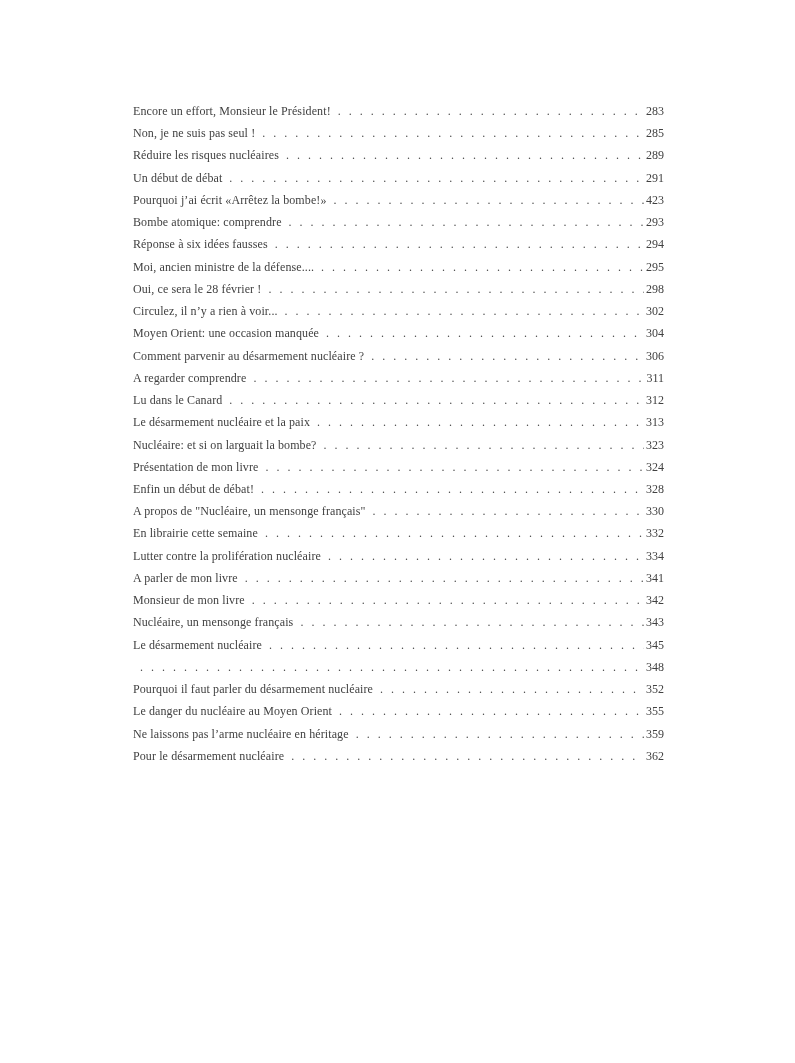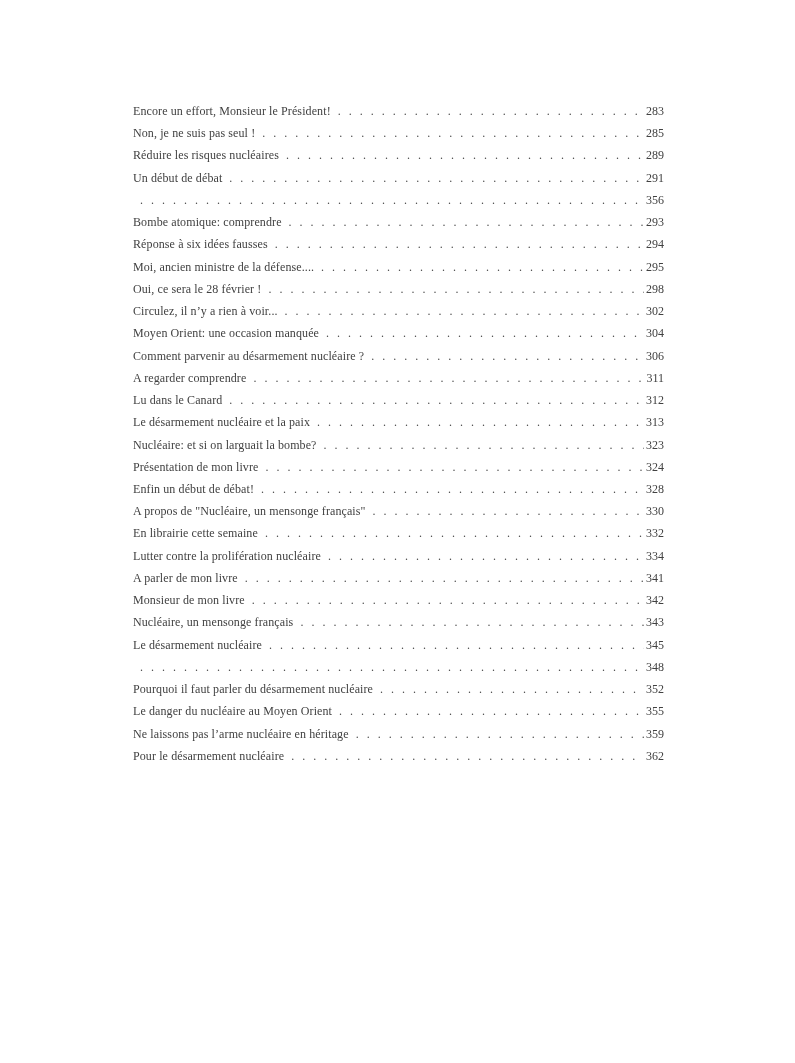--- a/index.html
+++ b/index.html
@@ -73,22 +73,23 @@
         <span class="toc-title">Réduire les risques nucléaires</span>
         <span class="toc-leader">............................................................</span>
         <span class="toc-page">289</span>
       </div>
       <div class="toc-row">
         <span class="toc-title">Un début de débat</span>
         <span class="toc-leader">............................................................</span>
         <span class="toc-page">291</span>
       </div>
       <div class="toc-row">
-        <span class="toc-leader">............................................................</span>
-        <span class="toc-page">356</span>
+        <span class="toc-title">Pourquoi j’ai écrit «Arrêtez la bombe!»</span>
+        <span class="toc-leader">............................................................</span>
+        <span class="toc-page">423</span>
       </div>
       <div class="toc-row">
         <span class="toc-title">Bombe atomique: comprendre</span>
         <span class="toc-leader">............................................................</span>
         <span class="toc-page">293</span>
       </div>
       <div class="toc-row">
         <span class="toc-title">Réponse à six idées fausses</span>
         <span class="toc-leader">............................................................</span>
         <span class="toc-page">294</span>

